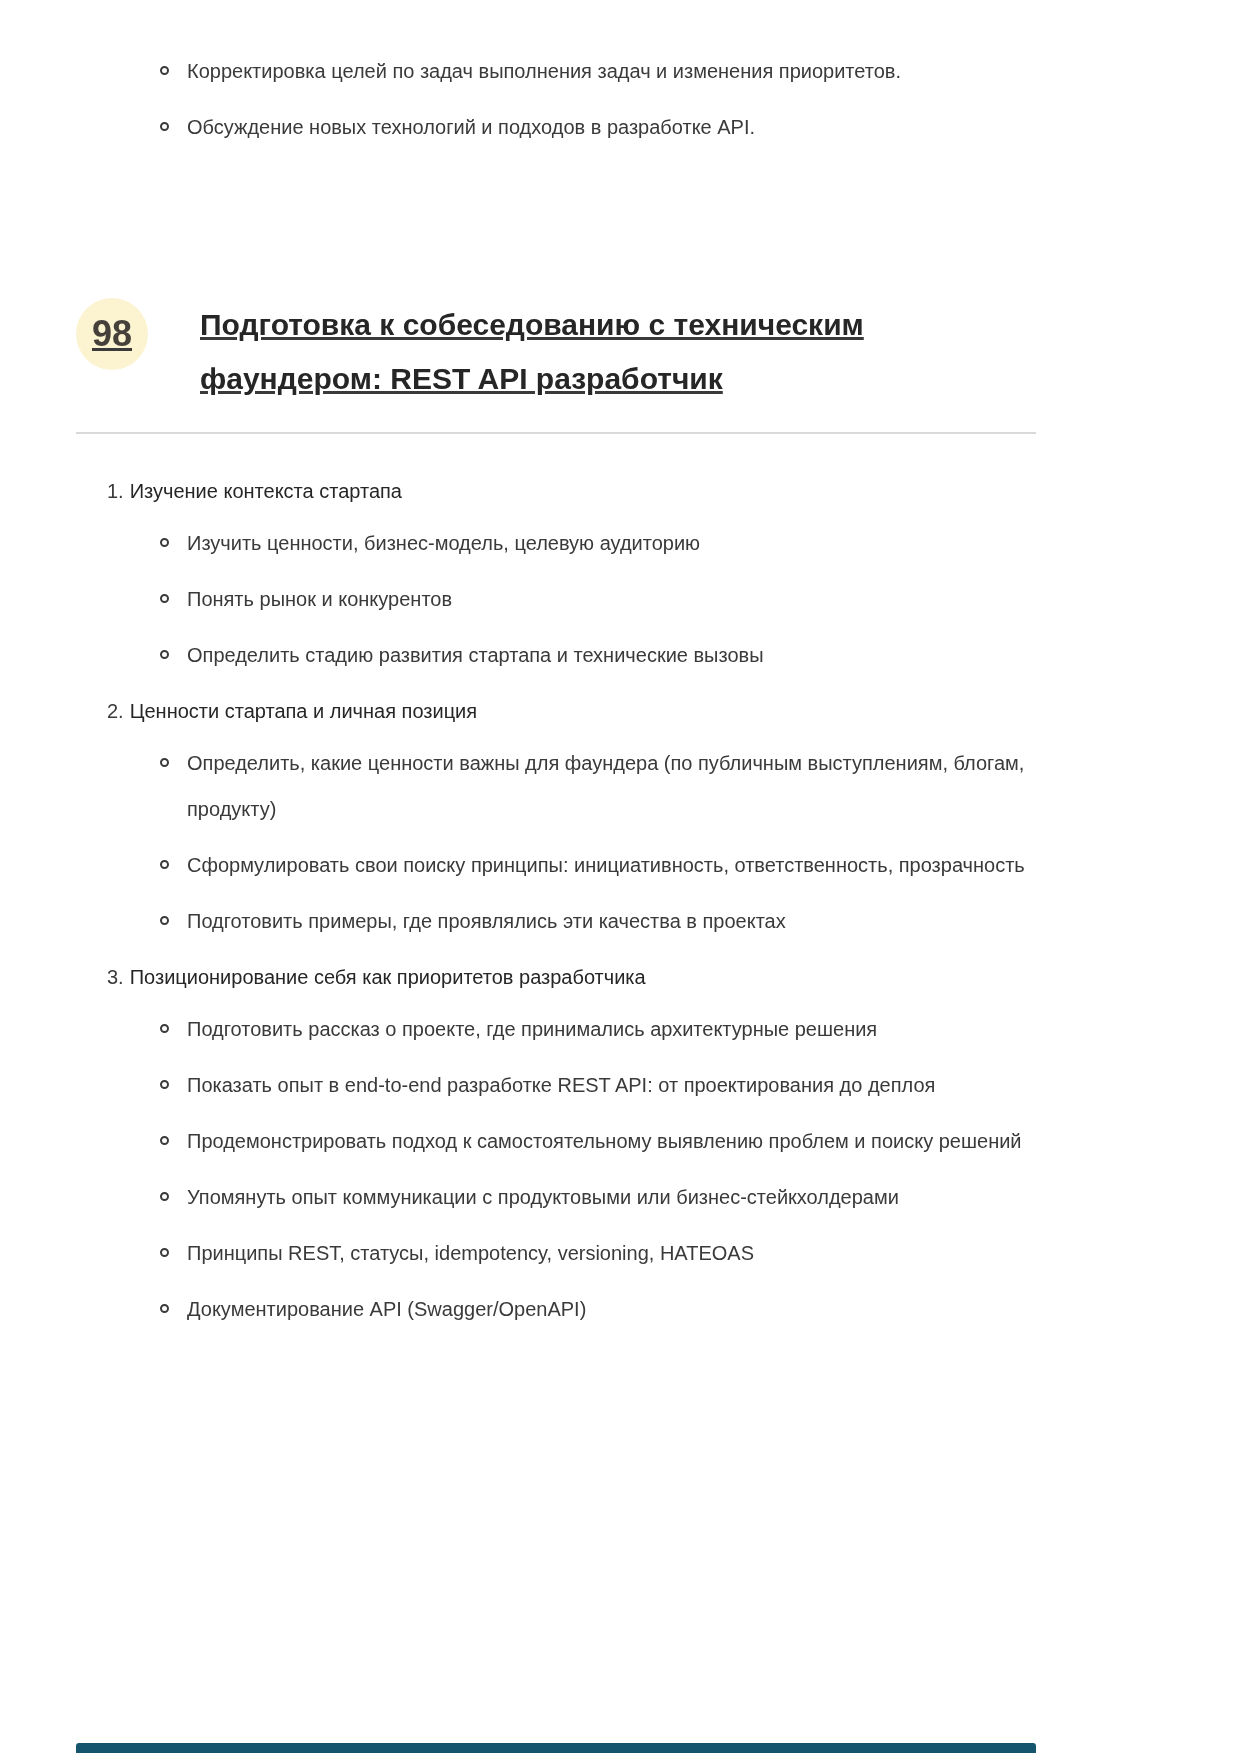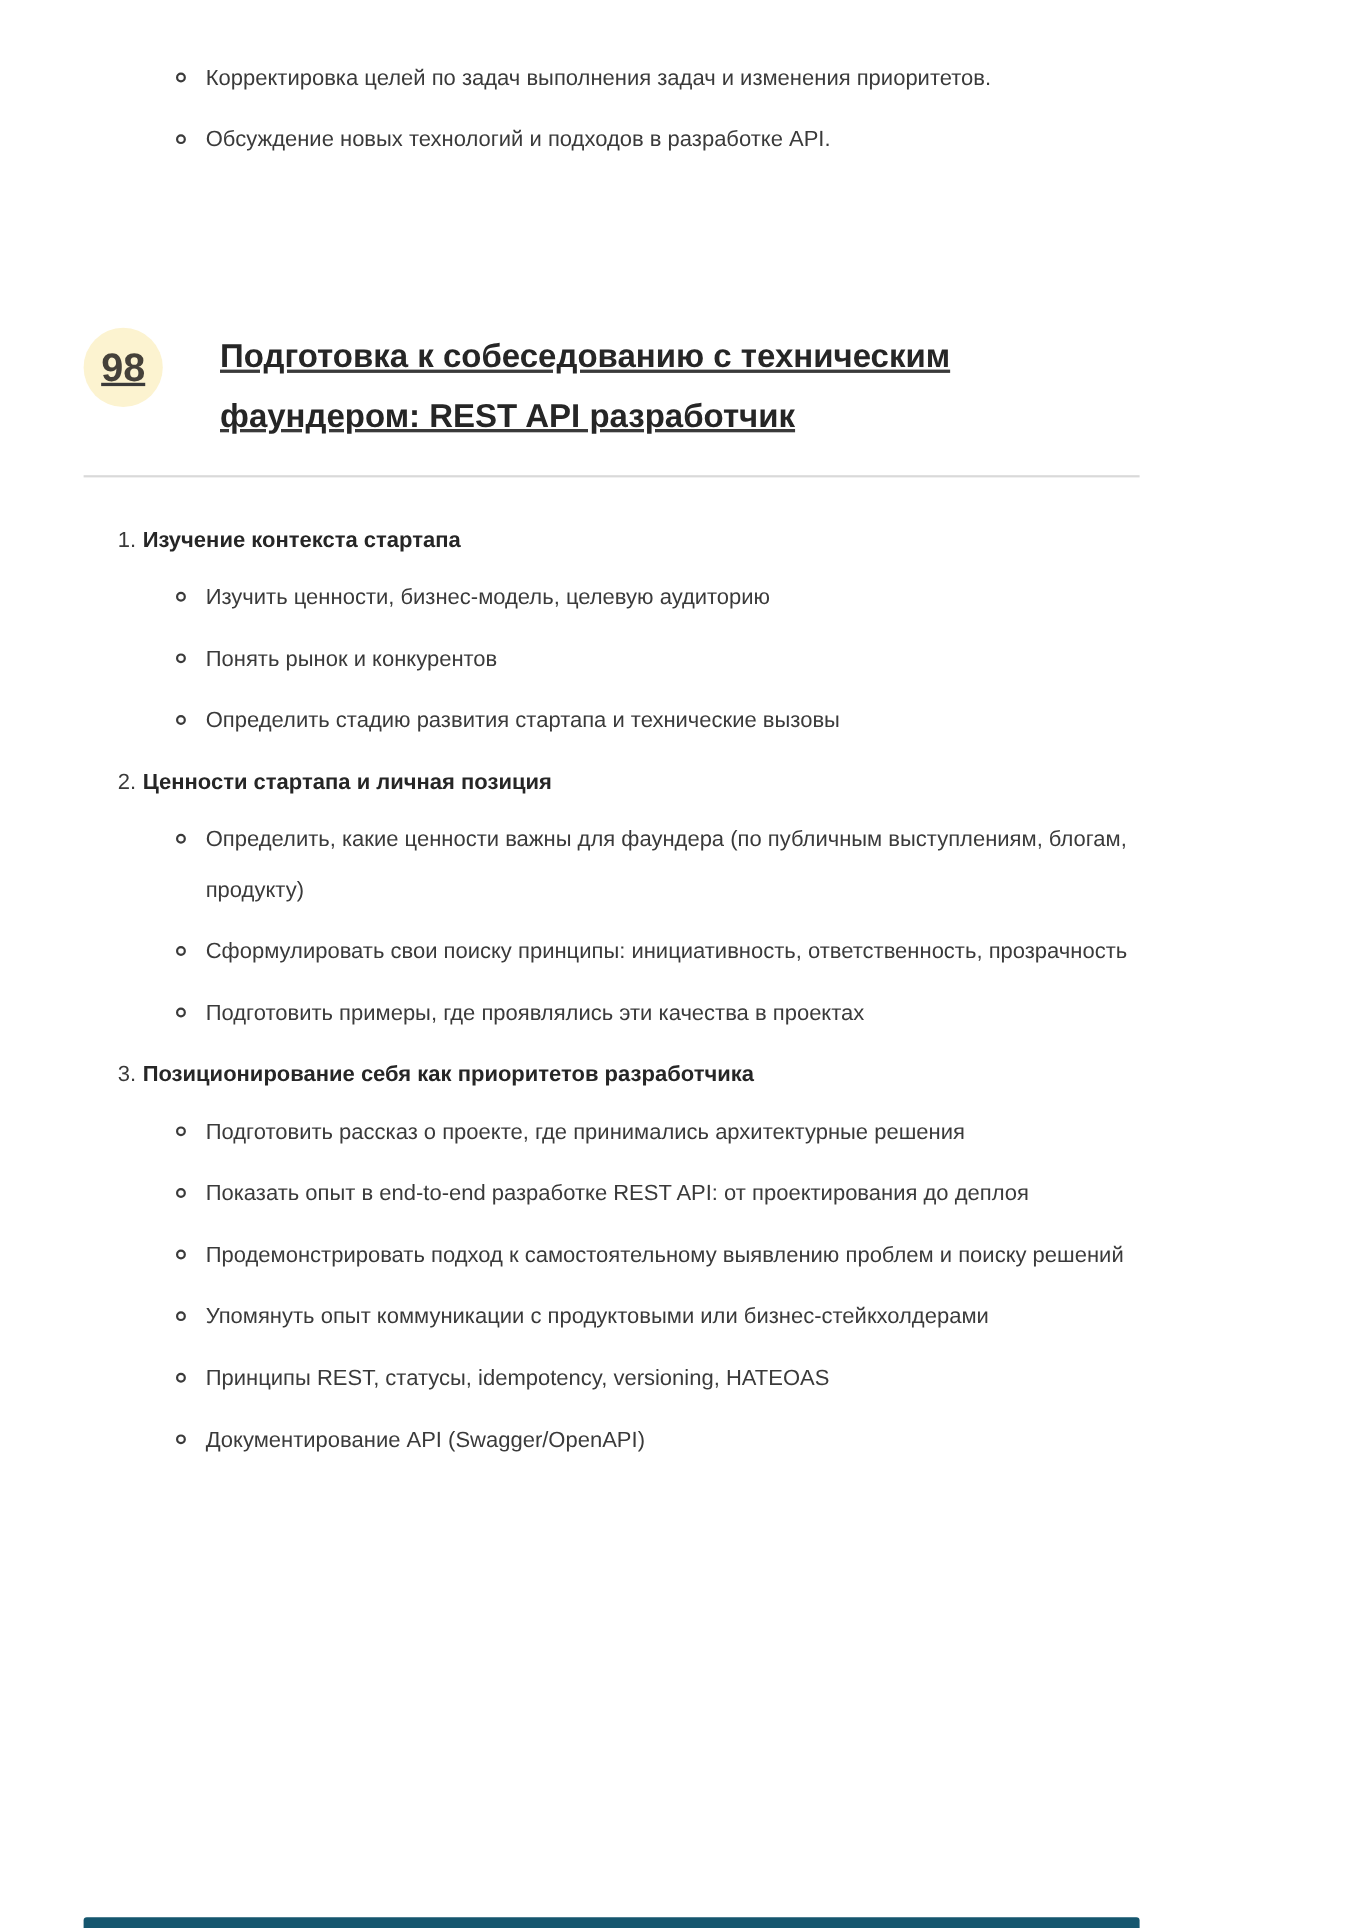--- a/index.html
+++ b/index.html
@@ -71,21 +71,21 @@
   
   ol.outline { list-style:none; margin-top:34px; }
   .item-title {
     margin-left:31px;
     font-size:20px;
     line-height:46px;
     margin-top:4px;
     margin-bottom:6px;
   }
   .item-title .num { font-weight:normal; margin-right:6px; }
-  .item-title strong { font-weight:bold; color:var(--title, #262626); }
+  .item-title strong { font-weight:normal; color:var(--title, #262626); }
 
   .bottom-bar {
     position:absolute;
     left:76px;
     bottom:0;
     width:960px;
     height:10px;
     background:var(--bottom-bar, #15566e);
     border-radius:3px 3px 0 0;
   }

